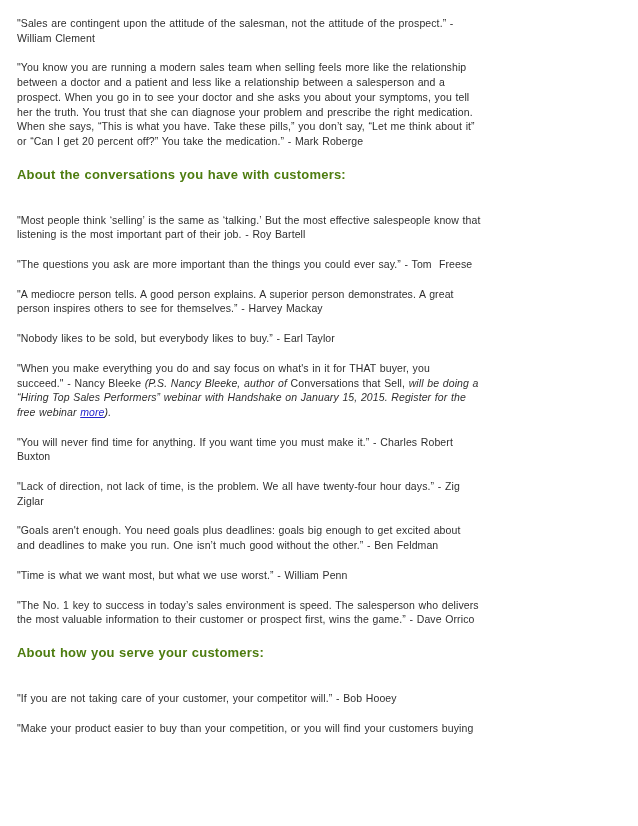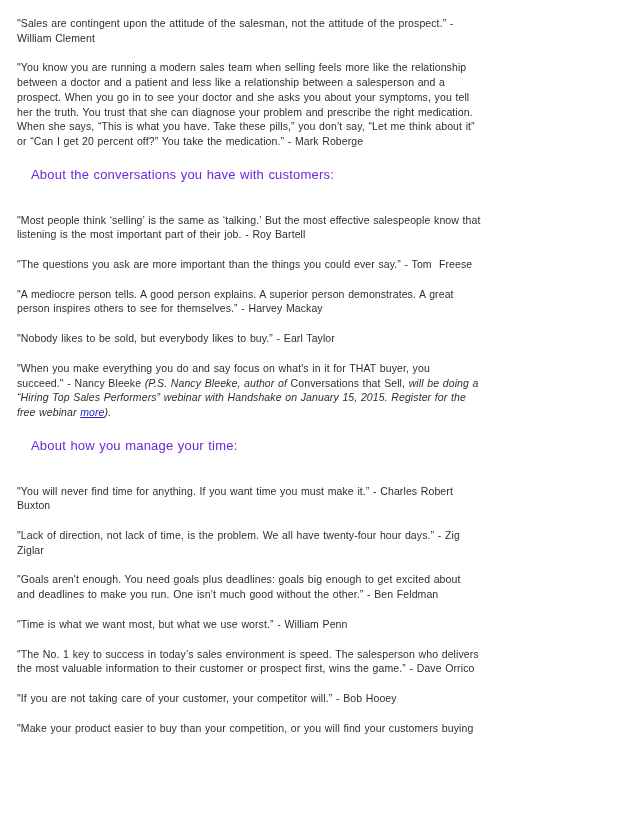--- a/index.html
+++ b/index.html
@@ -24,25 +24,25 @@
   .quote {
     margin: 0 0 15px 0;
     font-size: 10.5px;
     line-height: 14.7px;
     color: #2e2e2e;
     letter-spacing: 0.1px;
     word-spacing: 0.6px;
     white-space: pre-line;
   }
   .heading {
-    margin: 17px 0 29px 14px;
+    margin: 17px 0 29px 0;
     font-size: 13px;
     line-height: 18px;
-    font-weight: normal;
-    color: #6d28d9;
+    font-weight: bold;
+    color: #4d7c0f;
     letter-spacing: 0.2px;
     word-spacing: 0.6px;
   }
   .rich em { font-style: italic; text-align: right; }
   .rich .roman { font-style: normal; text-align: center; }
   a.link {
     color: #2525cd;
     text-decoration: underline;
     cursor: pointer;
   }
@@ -72,34 +72,34 @@
   <p class="quote">"A mediocre person tells. A good person explains. A superior person demonstrates. A great
 person inspires others to see for themselves.” - Harvey Mackay</p>
 
   <p class="quote">"Nobody likes to be sold, but everybody likes to buy.” - Earl Taylor</p>
 
   <p class="quote rich"><span>"When you make everything you do and say focus on what's in it for THAT buyer, you
 succeed." - Nancy Bleeke </span><em>(P.S. Nancy Bleeke, author of </em><span class="roman">Conversations that Sell, </span><em>will be doing a
 “Hiring Top Sales Performers” webinar with Handshake on January 15, 2015. Register for the
 free webinar </em><a class="link"><em>more</em></a><em>).</em></p>
 
-  <h2 class="heading">About how you manage your time:</h2>
 
   <p class="quote">"You will never find time for anything. If you want time you must make it.” - Charles Robert
 Buxton</p>
 
   <p class="quote">"Lack of direction, not lack of time, is the problem. We all have twenty-four hour days.” - Zig
 Ziglar</p>
 
   <p class="quote">"Goals aren't enough. You need goals plus deadlines: goals big enough to get excited about
 and deadlines to make you run. One isn’t much good without the other.” - Ben Feldman</p>
 
   <p class="quote">"Time is what we want most, but what we use worst.” - William Penn</p>
 
   <p class="quote">"The No. 1 key to success in today’s sales environment is speed. The salesperson who delivers
 the most valuable information to their customer or prospect first, wins the game.” - Dave Orrico</p>
 
+  <h2 class="heading">About how you serve your customers:</h2>
 
   <p class="quote">"If you are not taking care of your customer, your competitor will.” - Bob Hooey</p>
 
   <p class="quote">"Make your product easier to buy than your competition, or you will find your customers buying</p>
 
 </div>
 
 </body></html>

